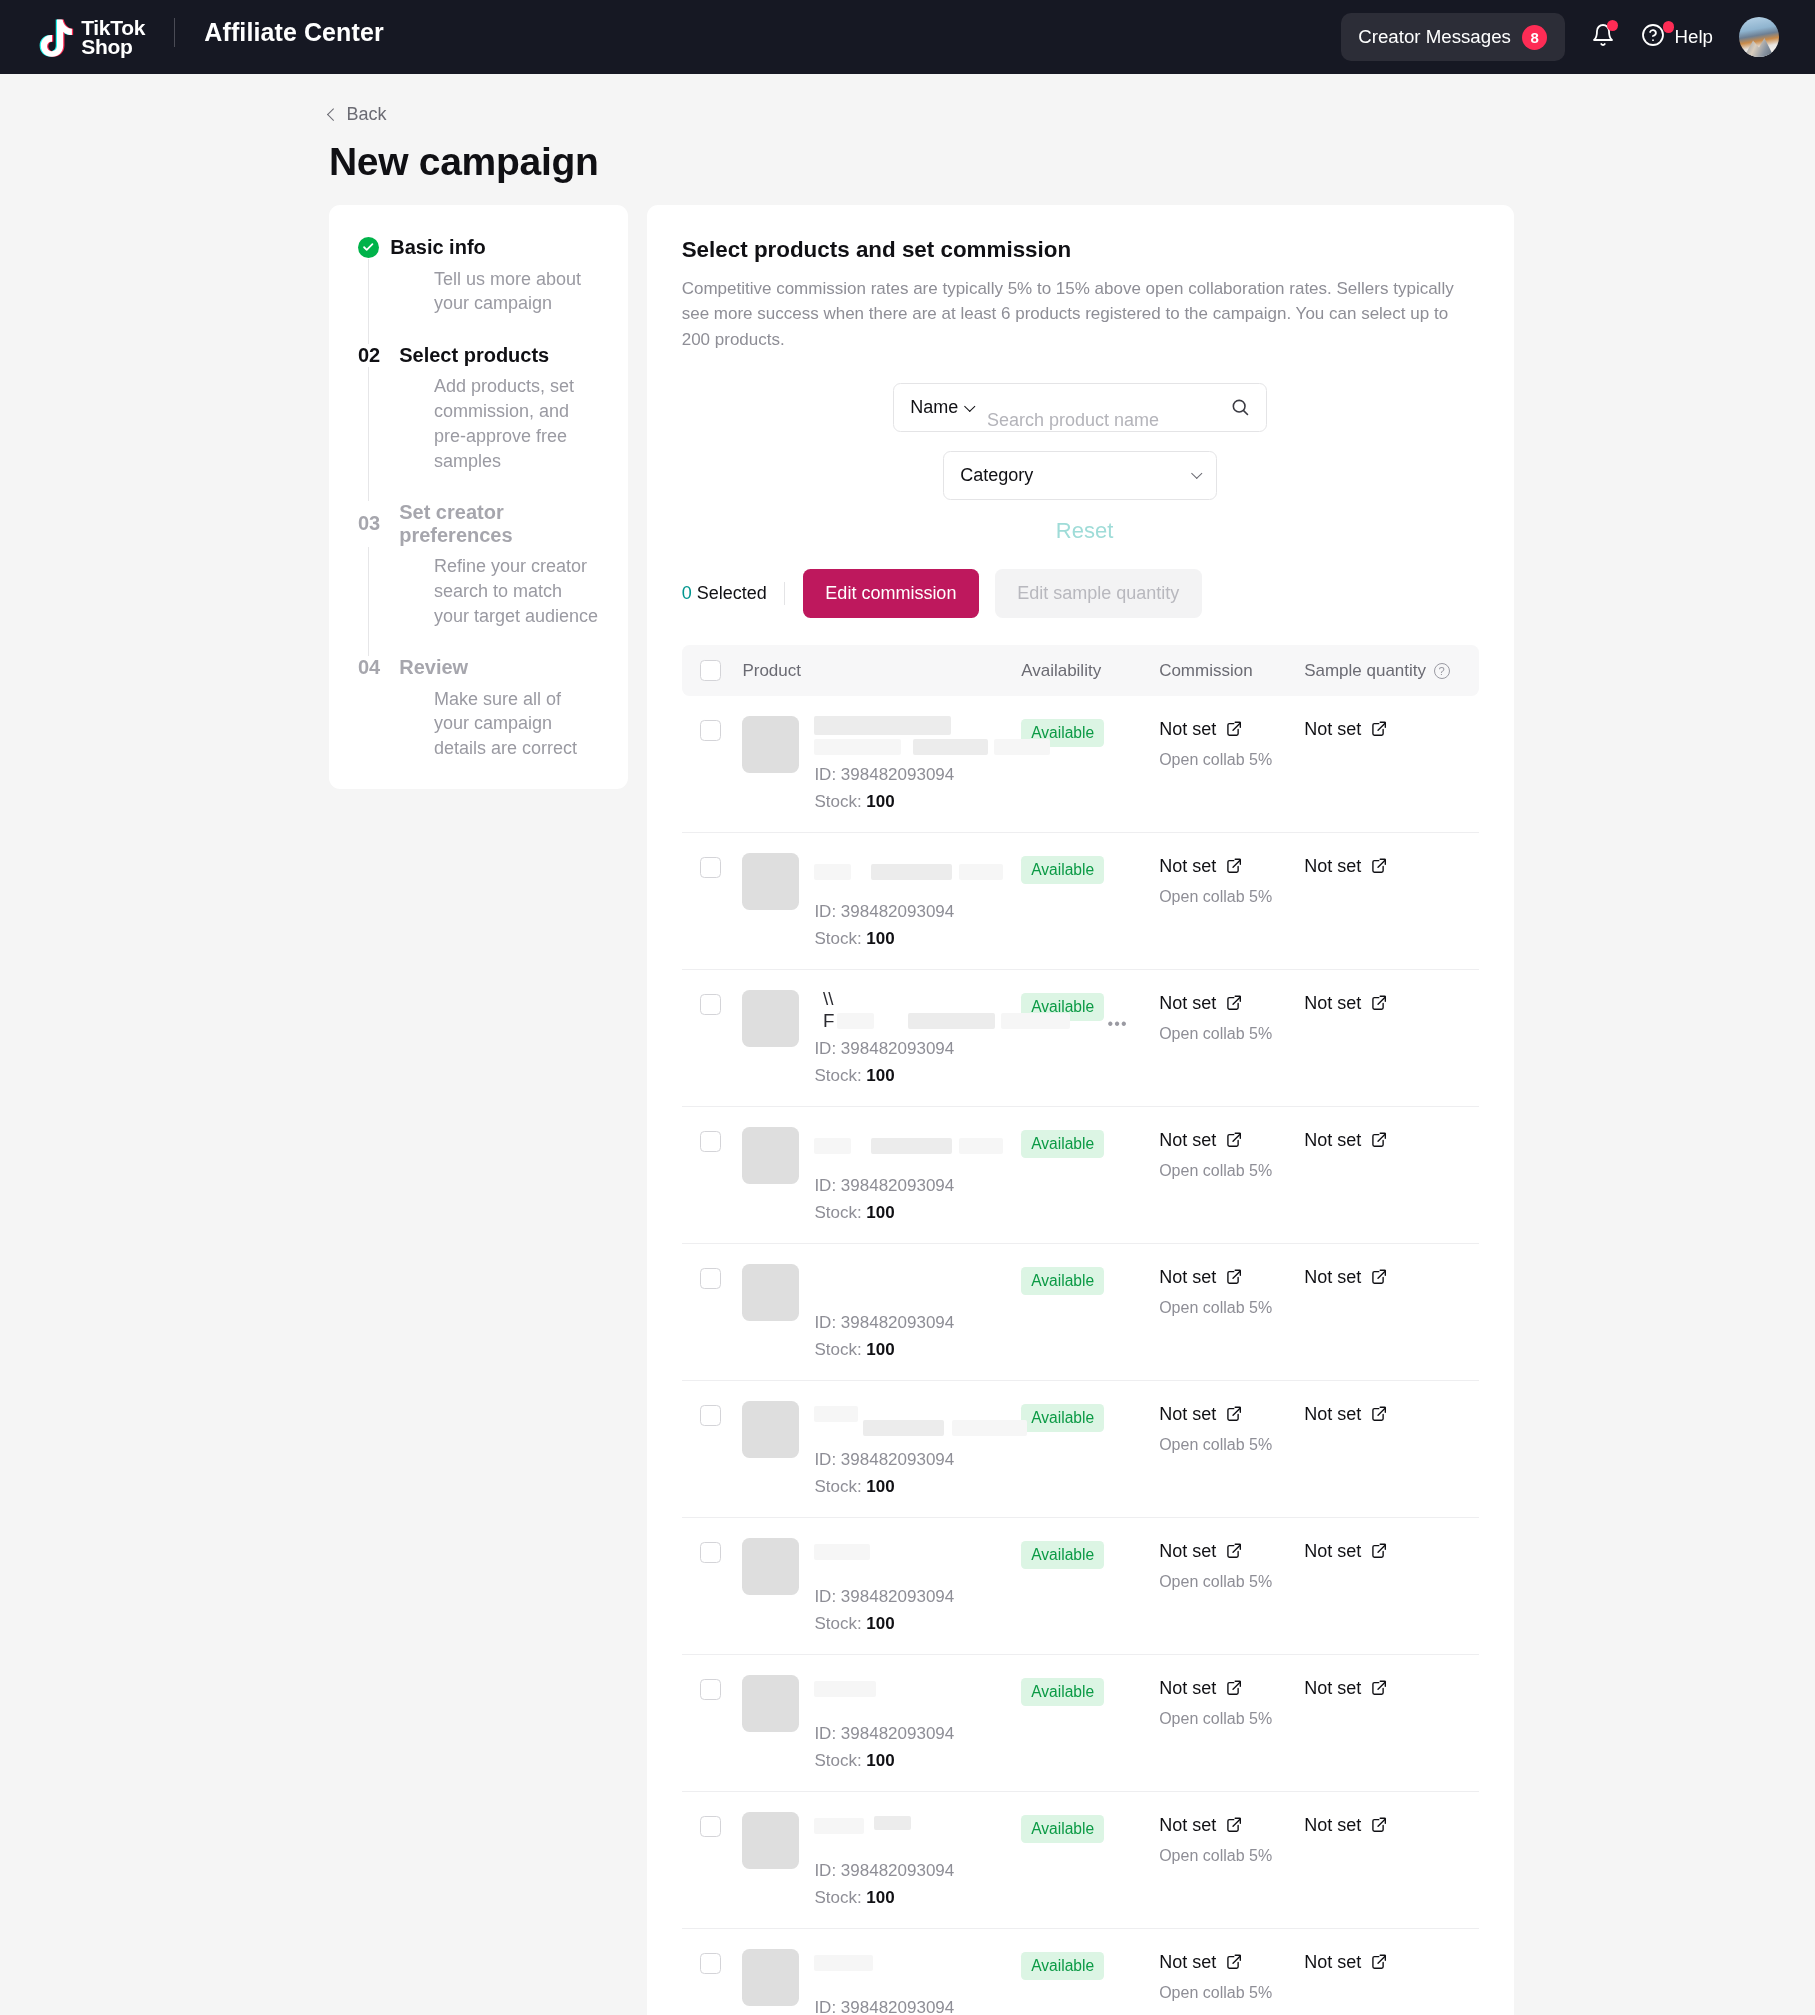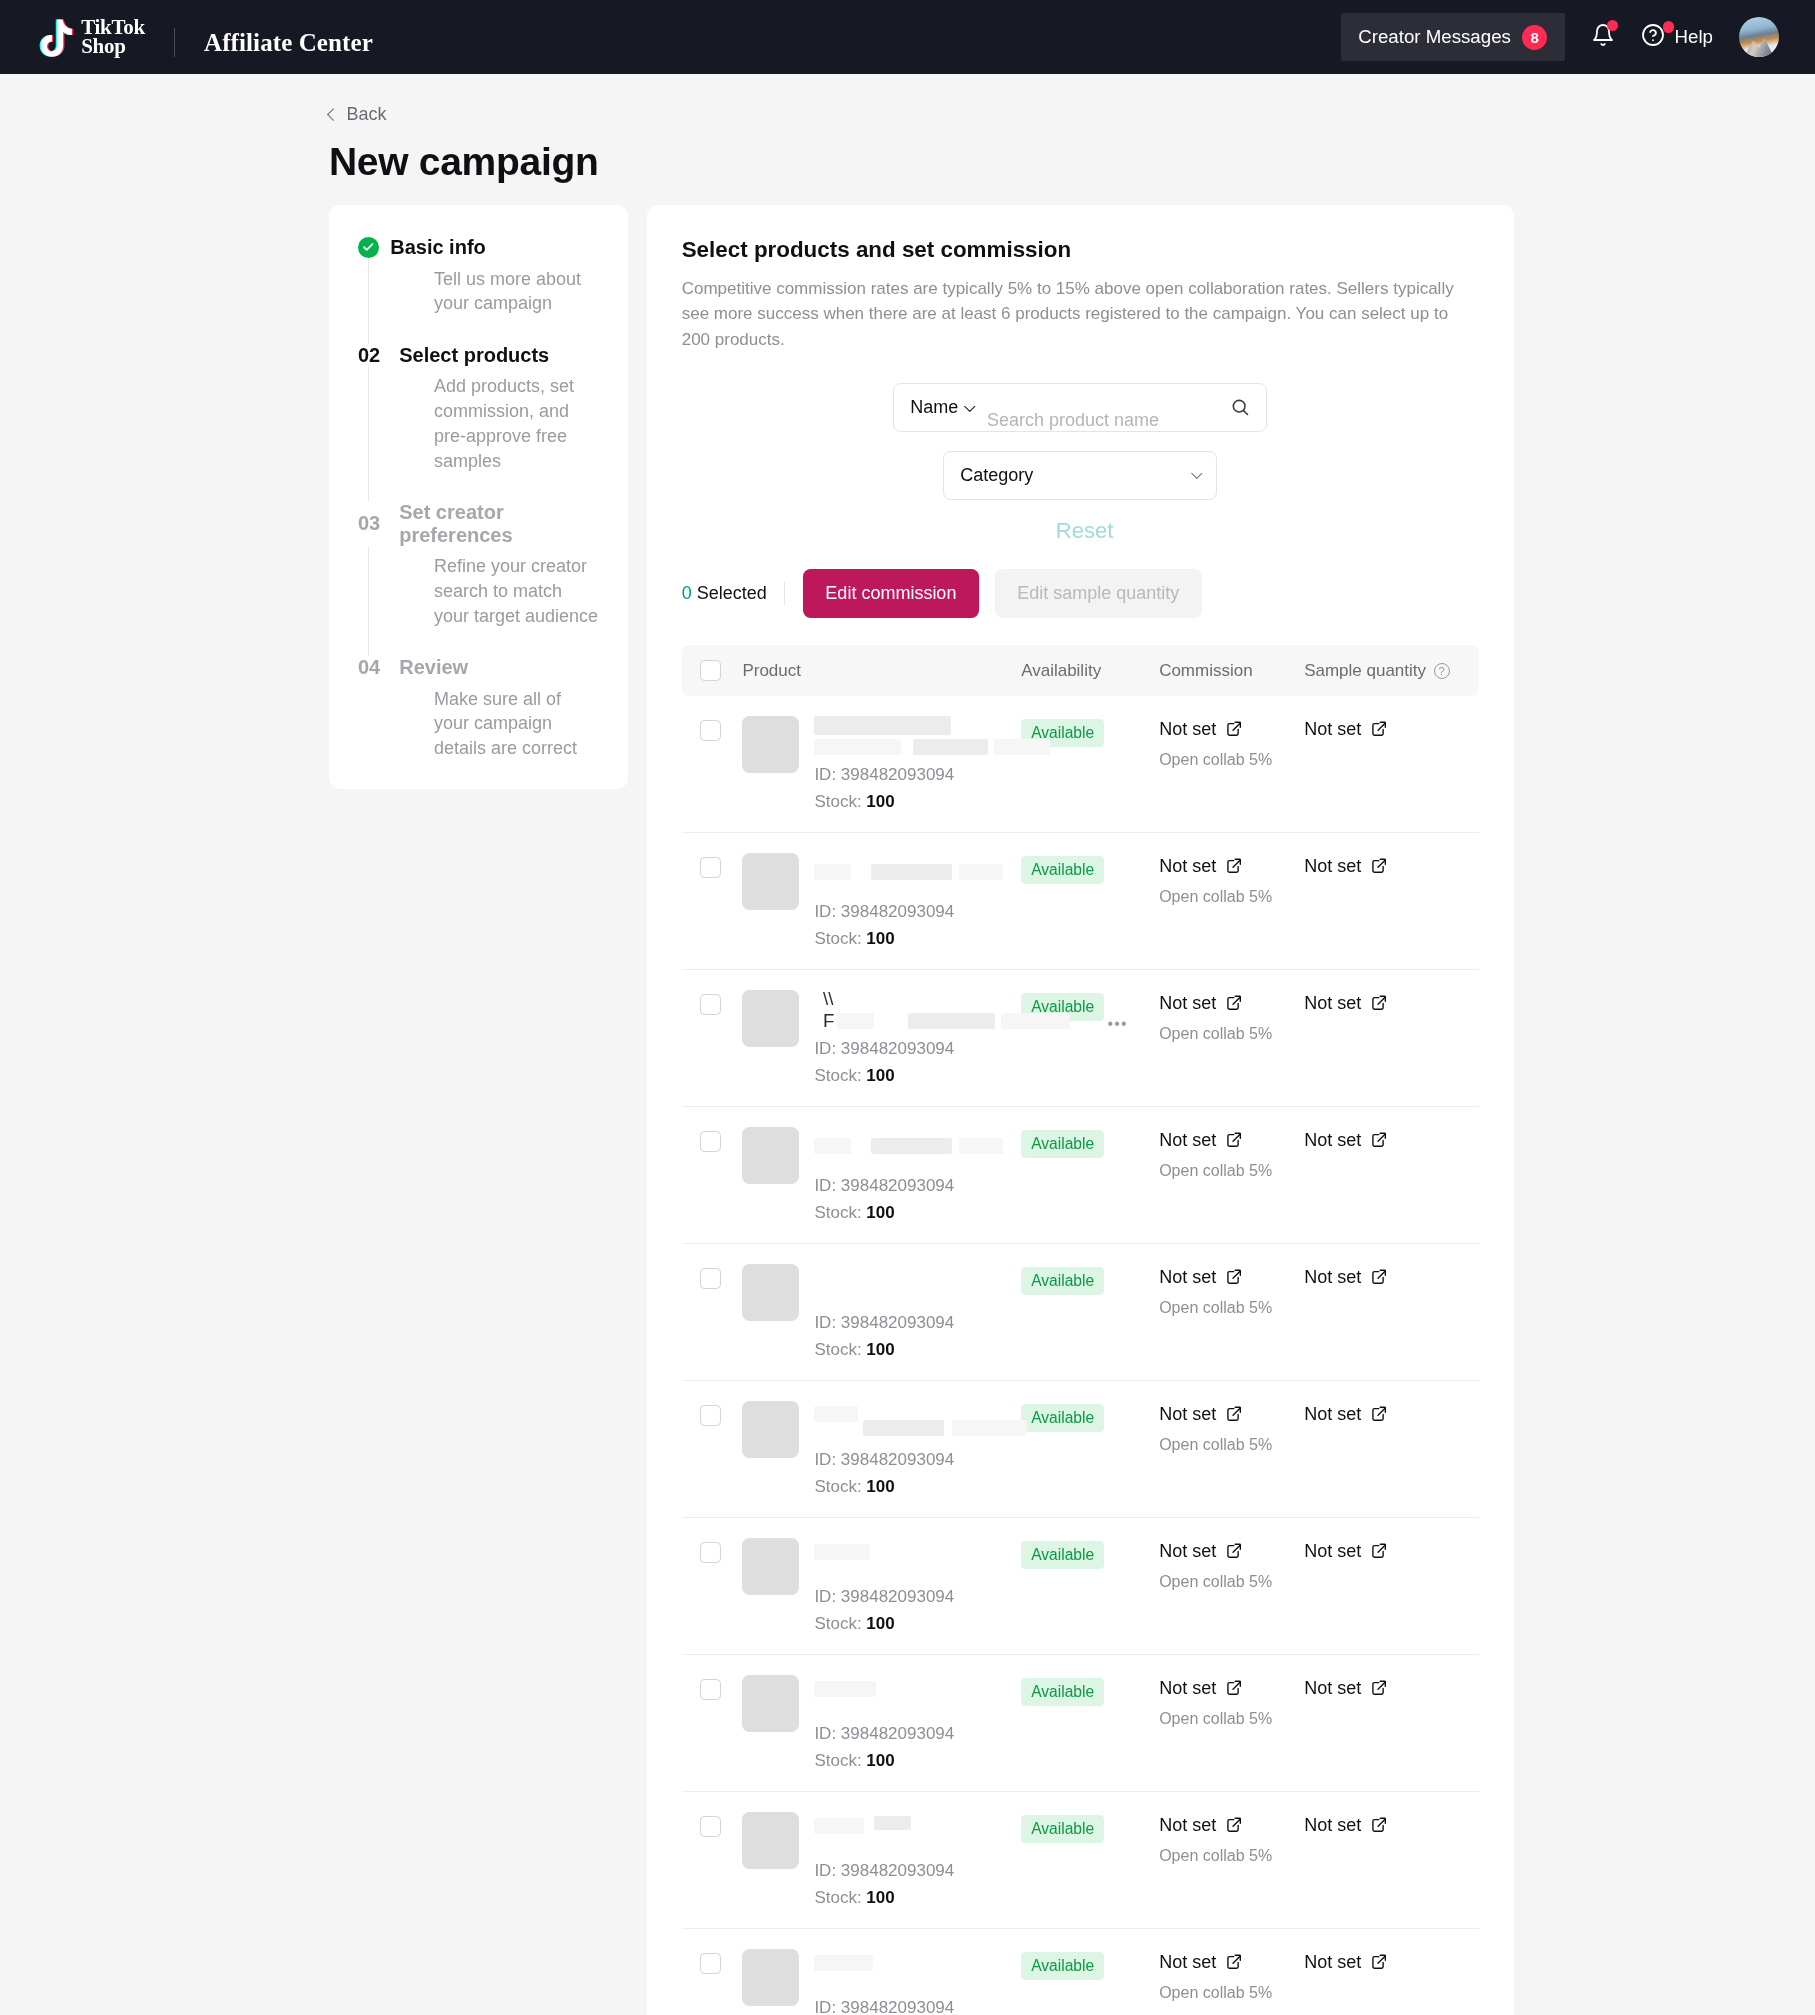--- a/index.html
+++ b/index.html
@@ -14,41 +14,41 @@
 
   
   .topnav {
     height: 74px;
     background: #161823;
     display: flex;
     align-items: center;
     padding: 0 37px 0 39px;
     position: relative;
   }
-  .brand { display: flex; align-items: flex-end; gap: 8px; font-family: Liberation Serif, serif; }
+  .brand { display: flex; align-items: flex-start; gap: 8px; }
   .tt-logo-wrap { display: flex; align-items: center; gap: 6.2px; }
   .tt-note { width: 36px; height: 39px; position: relative; }
   .tt-wordmark {
     display: flex; flex-direction: column;
     line-height: 0.92; color: #ffffff;
     font-weight: bold; font-size: 21px; letter-spacing: -0.3px;
   }
   .brand-divider {
     width: 1.2px; height: 29px; background: #4a4b55;
     margin: 0 21px;
   }
   .brand-title {
     color: #ffffff; font-size: 25px; font-weight: bold; letter-spacing: 0.1px;
   }
 
   .nav-right {
     margin-left: auto; display: flex; align-items: center; gap: 26px;
   }
   .msg-pill {
-    background: #2c2d37; border-radius: 2px;
+    background: #2c2d37; border-radius: 10px;
     padding: 11.2px 17.5px; display: flex; align-items: center; gap: 11.2px;
     color: #ffffff; font-size: 18.7px; white-space: nowrap;
   }
   .msg-badge {
     background: #fe2c55; color: #fff; font-size: 15px; font-weight: bold;
     min-width: 25px; height: 25px; border-radius: 12.5px;
     display: flex; align-items: center; justify-content: center;
     padding: 0 5.6px;
   }
   .nav-icon-btn {

